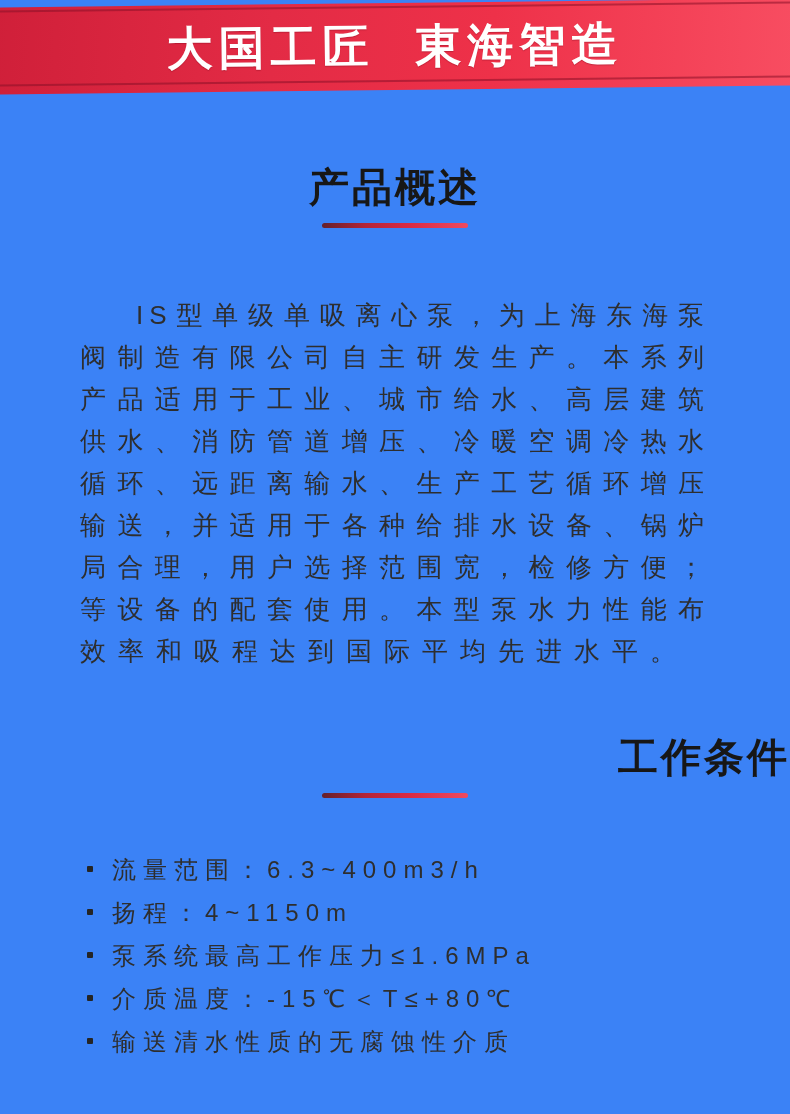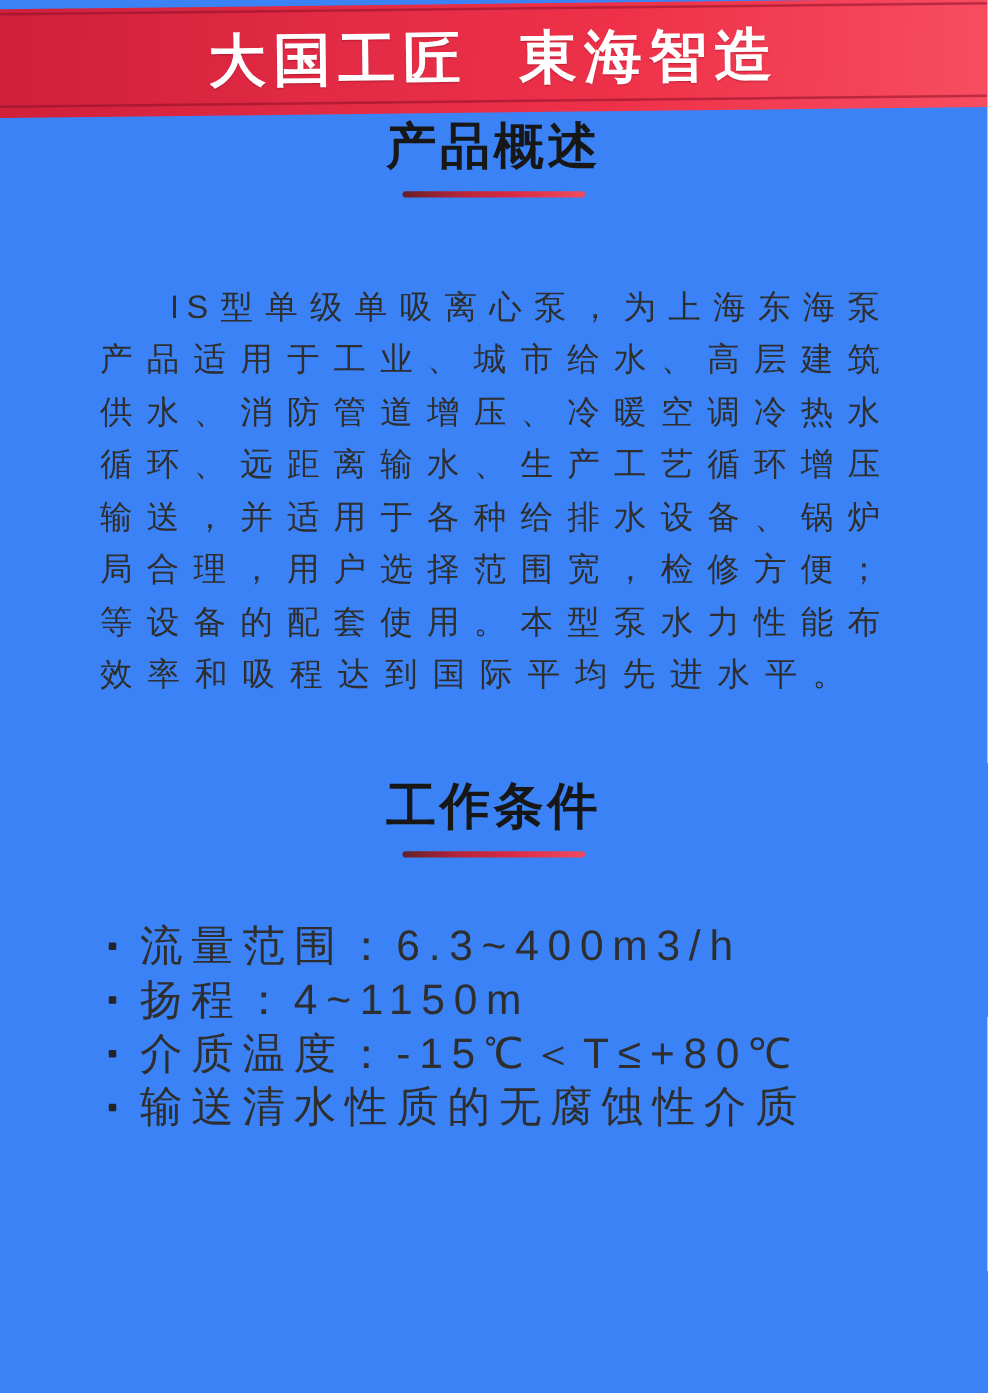--- a/index.html
+++ b/index.html
@@ -57,22 +57,22 @@
   
   .section-heading {
     margin: 0;
     text-align: center;
     font-size: 40px;
     line-height: 42px;
     font-weight: 700;
     color: #171717;
     letter-spacing: 3px;
   }
-  .heading-overview { }
-  .heading-conditions { margin-top: 64px; }
+  .heading-overview { margin-top: 70px; }
+  .heading-conditions { margin-top: 64px; text-align: right; }
   .heading-underline {
     width: 146px;
     height: 5px;
     margin: 15px auto 0 auto;
     border-radius: 3px;
     background: linear-gradient(90deg, #64202c 0%, #b32438 30%, #d92a44 60%, #ef4b60 100%);
   }
 
   
   .overview-paragraph {
@@ -93,21 +93,21 @@
     text-align-last: left;
     letter-spacing: 12px;
   }
 
   
   .conditions-list {
     list-style: none;
     margin: 50px 0 0 87px;
     padding: 0;
     color: #2e2e2e;
-    font-size: 34px;
+    font-size: 24px;
   }
   .conditions-list li {
     position: relative;
     padding-left: 25px;
     height: 43px;
     line-height: 43px;
     letter-spacing: 7px;
     white-space: nowrap;
   }
   .bullet-dot {
@@ -132,20 +132,21 @@
       <div class="banner-hairline-bottom"></div>
       <div class="banner-title">大国工匠 東海智造</div>
     </div>
   </div>
 
   <h2 class="section-heading heading-overview">产品概述</h2>
   <div class="heading-underline"></div>
 
   <div class="overview-paragraph">
     <div class="para-line indent">IS型单级单吸离心泵，为上海东海泵</div>
+    <div class="para-line">阀制造有限公司自主研发生产。本系列</div>
     <div class="para-line">产品适用于工业、城市给水、高层建筑</div>
     <div class="para-line">供水、消防管道增压、冷暖空调冷热水</div>
     <div class="para-line">循环、远距离输水、生产工艺循环增压</div>
     <div class="para-line">输送，并适用于各种给排水设备、锅炉</div>
     <div class="para-line">局合理，用户选择范围宽，检修方便；</div>
     <div class="para-line">等设备的配套使用。本型泵水力性能布</div>
     <div class="para-line last">效率和吸程达到国际平均先进水平。</div>
   </div>
 
   <h2 class="section-heading heading-conditions">工作条件</h2>
@@ -155,20 +156,24 @@
     <li>
       <span class="bullet-dot"></span>
       <span>流量范围：6.3~400m3/h</span>
     </li>
     <li>
       <span class="bullet-dot"></span>
       <span>扬程：4~1150m</span>
     </li>
     <li>
       <span class="bullet-dot"></span>
+      <span>泵系统最高工作压力≤1.6MPa</span>
+    </li>
+    <li>
+      <span class="bullet-dot"></span>
       <span>介质温度：-15℃＜T≤+80℃</span>
     </li>
     <li>
       <span class="bullet-dot"></span>
       <span>输送清水性质的无腐蚀性介质</span>
     </li>
   </ul>
 
 </div>
 

